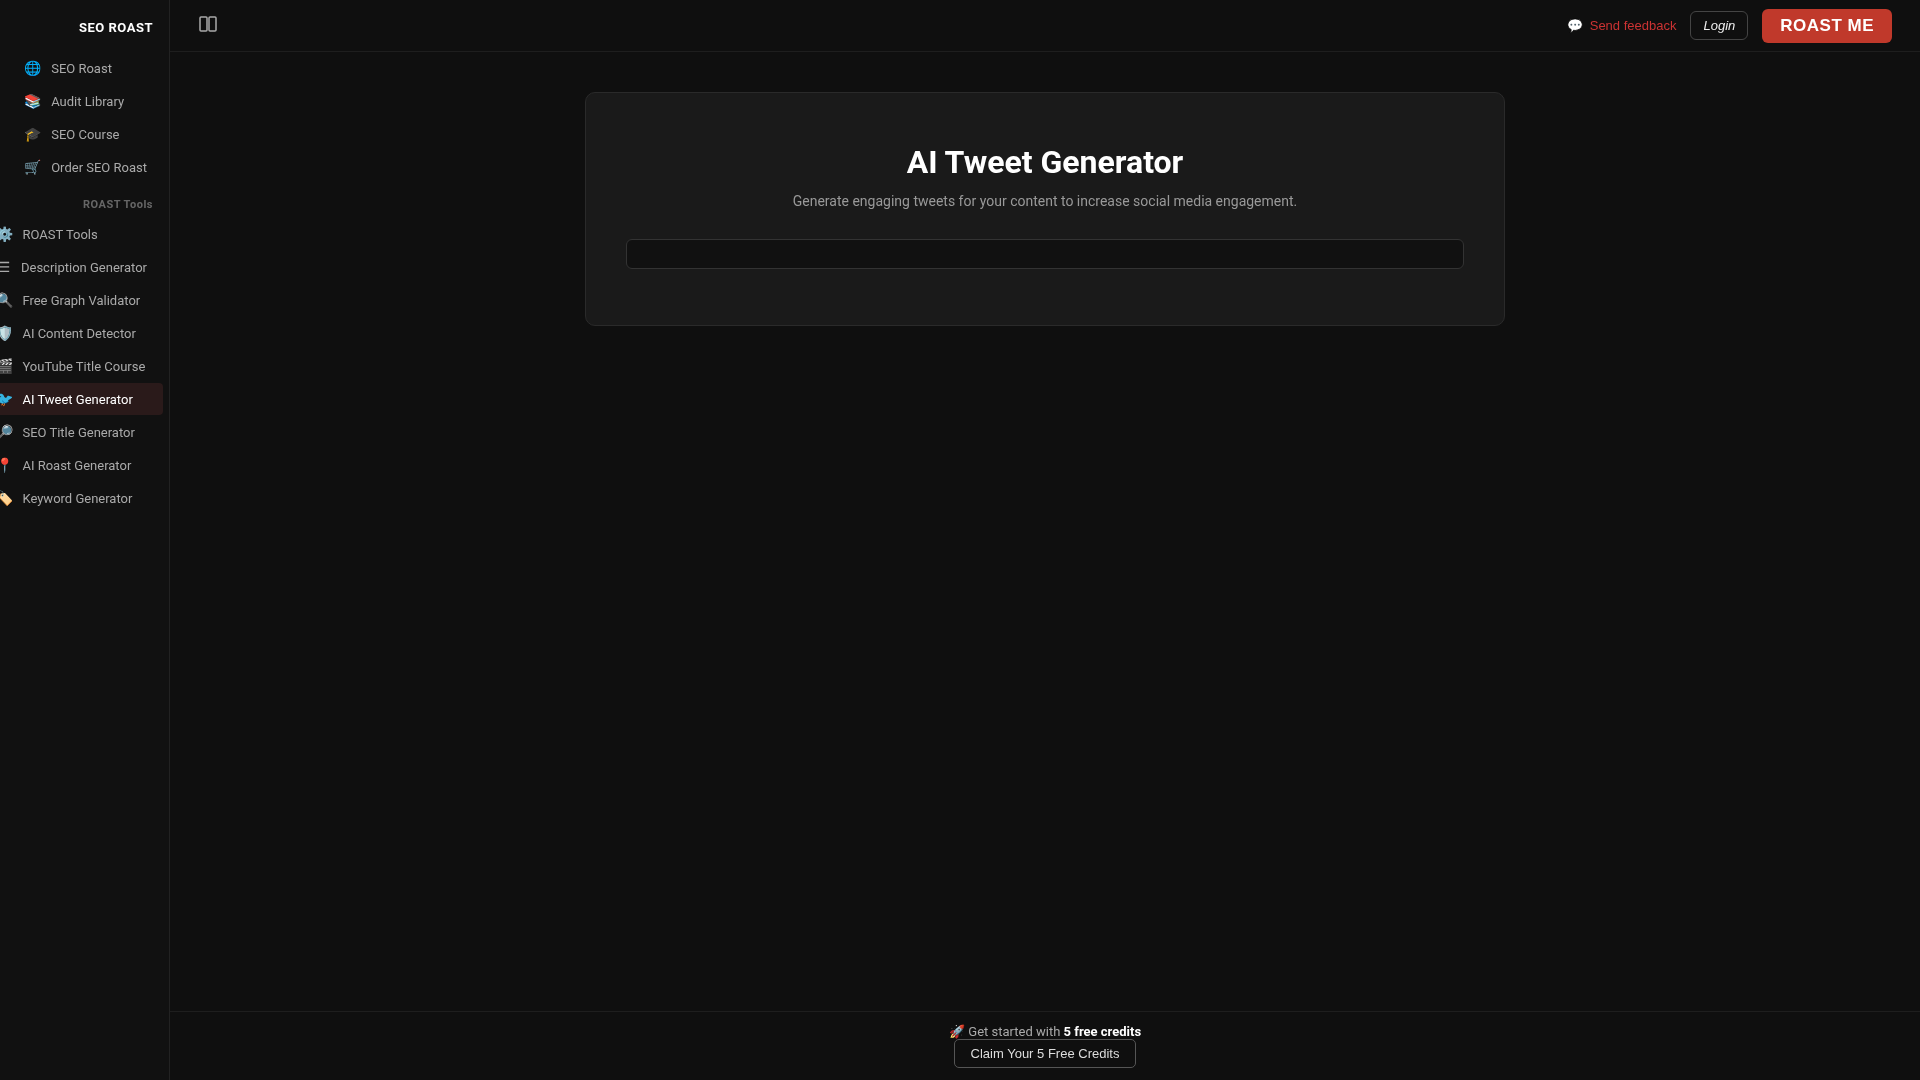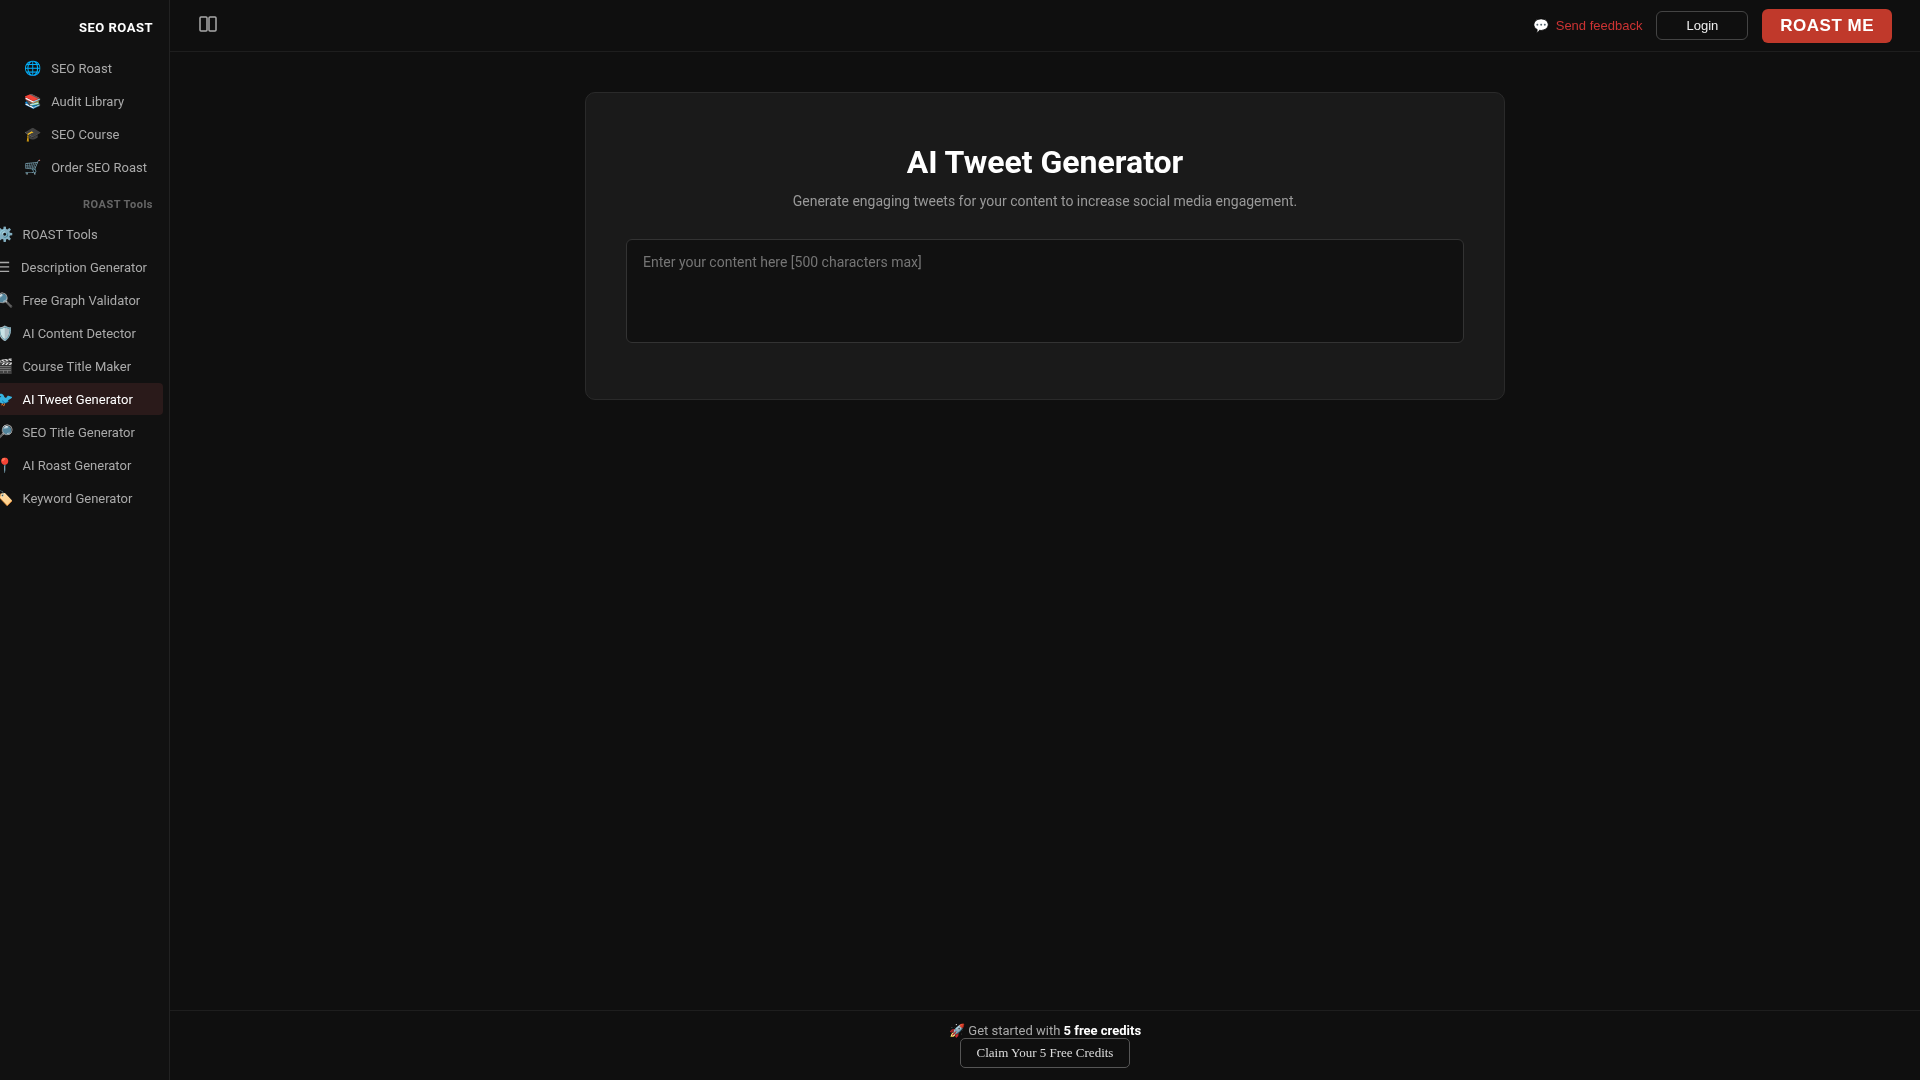--- a/index.html
+++ b/index.html
@@ -115,24 +115,25 @@
       border: none;
       color: #cc3333;
       font-size: 13px;
       cursor: pointer;
     }
 
     .login-btn {
       background: transparent;
       border: 1px solid #444;
       color: #eee;
-      padding: 6px 29px;
+      padding: 6px 12px;
       border-radius: 6px;
       font-size: 13px;
       cursor: pointer;
+      font-style: italic;
     }
 
     .roastme-btn {
       background: #c0392b;
       border: none;
       color: #fff;
       padding: 7px 18px;
       border-radius: 6px;
       font-size: 17px;
       font-weight: 600;
@@ -252,21 +253,20 @@
     }
 
     .claim-btn {
       background: transparent;
       border: 1px solid #555;
       color: #ddd;
       padding: 6px 16px;
       border-radius: 5px;
       font-size: 13px;
       cursor: pointer;
-      font-family: Liberation Serif, serif;
     }
   </style>
 </head>
 <body>
 
 <nav class="sidebar">
   <div class="sidebar-brand">SEO ROAST</div>
 
   <div id="nav-items-container">
       <div class="sidebar-nav-item">
@@ -301,21 +301,21 @@
       <div class="sidebar-nav-item">
       <span class="icon-glyph">🔍</span>
       <span>Free Graph Validator</span>
     </div>
       <div class="sidebar-nav-item">
       <span class="icon-glyph">🛡️</span>
       <span>AI Content Detector</span>
     </div>
       <div class="sidebar-nav-item">
       <span class="icon-glyph">🎬</span>
-      <span>Course Title Maker</span>
+      <span>YouTube Title Course</span>
     </div>
       <div class="sidebar-nav-item active">
       <span class="icon-glyph">🐦</span>
       <span>AI Tweet Generator</span>
     </div>
       <div class="sidebar-nav-item">
       <span class="icon-glyph">🔎</span>
       <span>SEO Title Generator</span>
     </div>
       <div class="sidebar-nav-item">
@@ -349,21 +349,20 @@
       <button class="roastme-btn">ROAST ME</button>
     </div>
   </header>
 
   <div class="content">
     <div class="tool-card">
       <h1 class="tool-title">AI Tweet Generator</h1>
       <p class="tool-subtitle">Generate engaging tweets for your content to increase social media engagement.</p>
 
       <div class="textarea-wrapper">
-        <textarea class="content-textarea" rows="4" placeholder="Enter your content here [500 characters max]" style=""></textarea>
 
       </div>
     </div>
   </div>
 
   <footer class="bottom-bar">
     <div class="credits-text">
       <span>🚀</span>
       <span>Get started with </span>
       <strong>5 free credits</strong>

